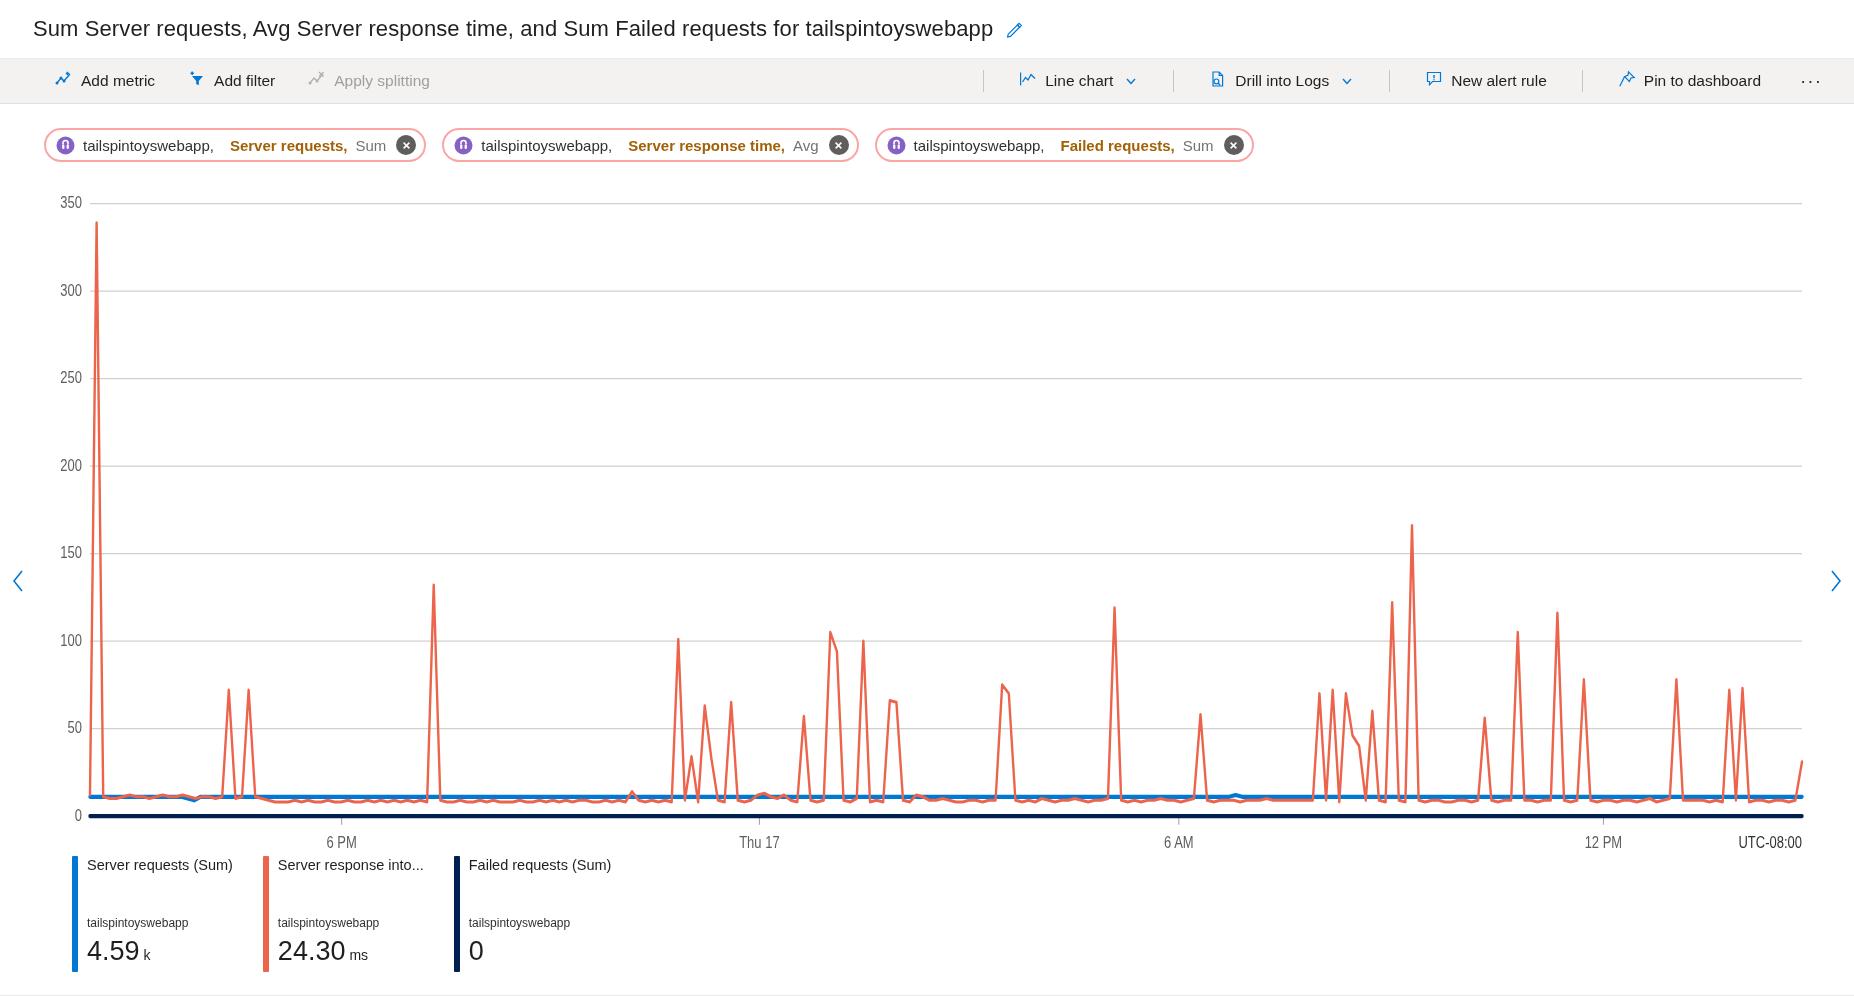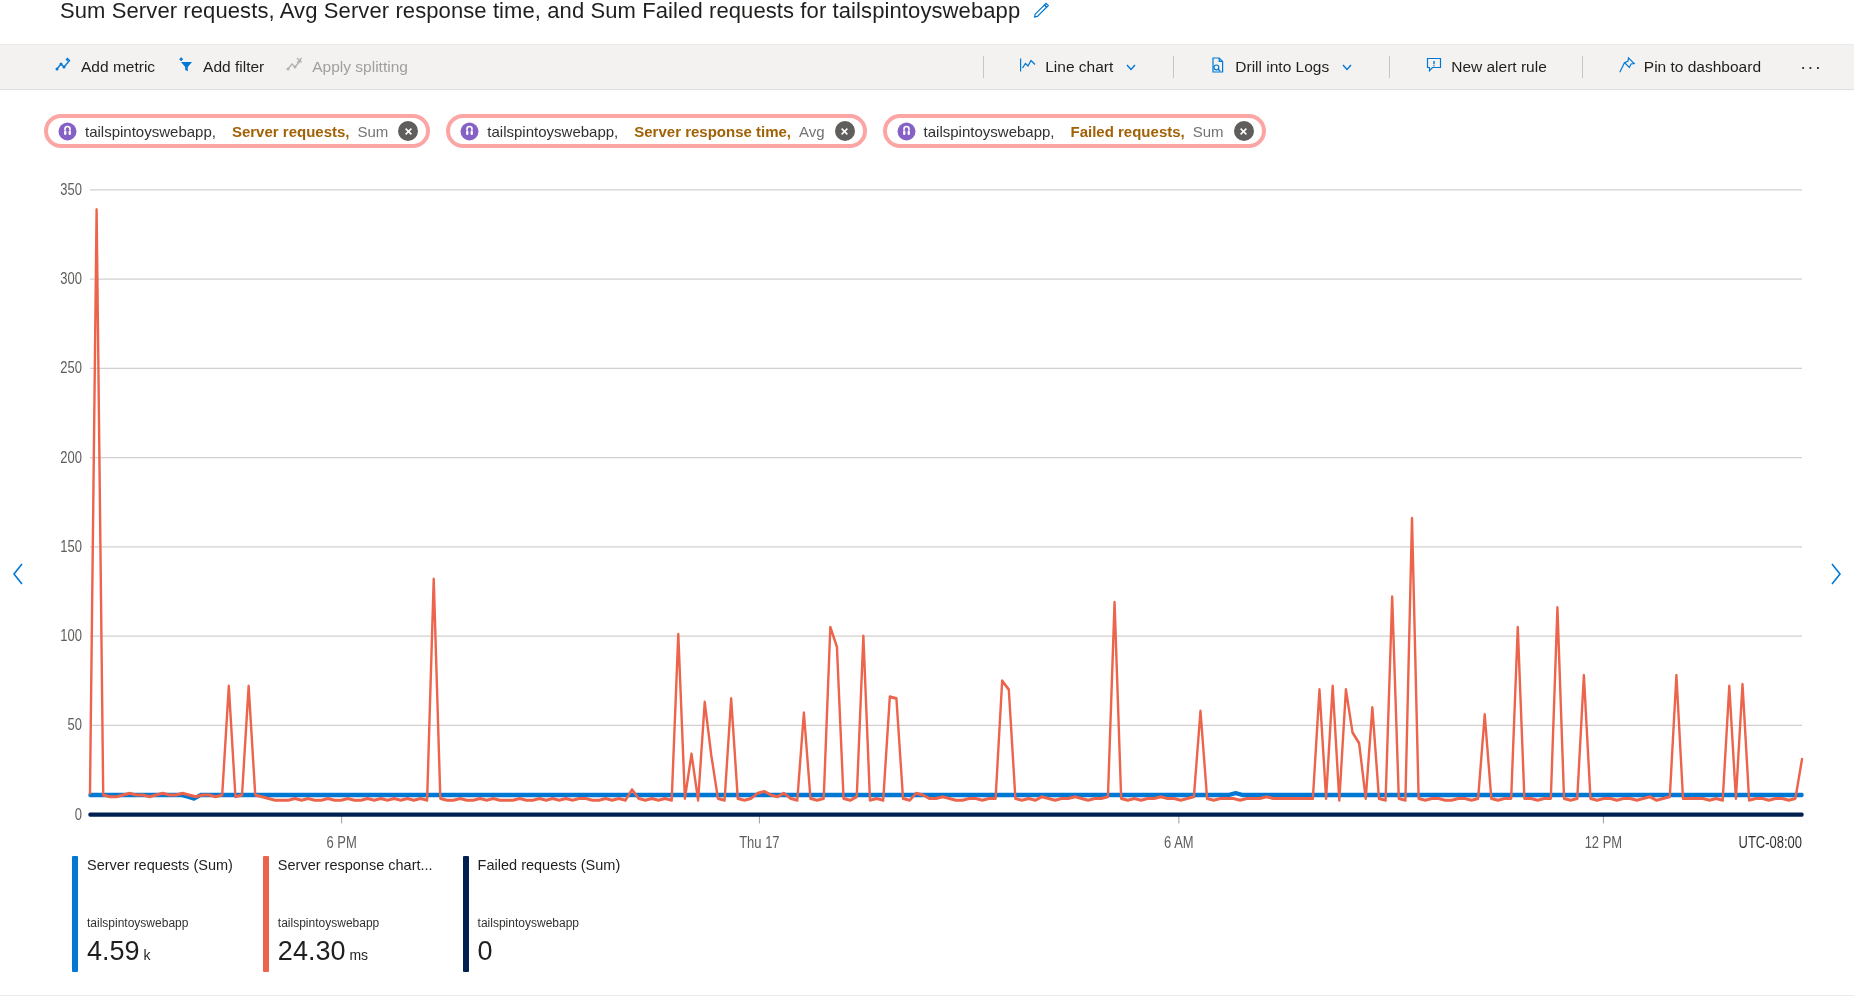--- a/index.html
+++ b/index.html
@@ -14,24 +14,24 @@
   .page {
     position: relative;
     width: 1854px; height: 996px;
     background: #ffffff;
     display: flex;
     flex-direction: column;
   }
 
   
   .title-bar {
-    height: 44px;
-    display: flex;
-    align-items: flex-start;
-    padding-left: 60px;
+    height: 58px;
+    display: flex;
+    align-items: center;
+    padding-left: 33px;
     flex: 0 0 auto;
   }
   .title-text {
     font-size: 22px;
     font-weight: 400;
     color: #201f1e;
     letter-spacing: 0.1px;
     line-height: 1;
   }
   .edit-pencil {
@@ -45,21 +45,21 @@
   .toolbar {
     height: 46px;
     background: #f3f2f1;
     border-top: 1px solid #edebe9;
     border-bottom: 1px solid #e1dfdd;
     display: flex;
     align-items: center;
     padding: 0 22px 0 44px;
     flex: 0 0 auto;
   }
-  .tb-left { display: flex; align-items: flex-start; gap: 0px; }
+  .tb-left { display: flex; align-items: flex-start; gap: 11px; }
   .tb-right { display: flex; align-items: center; margin-left: auto; gap: 18px; }
   .tb-btn {
     display: inline-flex;
     align-items: center;
     gap: 8px;
     height: 32px;
     padding: 0 11px;
     font-size: 15.5px;
     color: #201f1e;
     background: transparent;
@@ -88,21 +88,21 @@
     align-items: center;
     gap: 16px;
     padding: 20px 0 0 44px;
     flex: 0 0 auto;
     height: 62px;
   }
   .chip {
     display: inline-flex;
     align-items: center;
     height: 34px;
-    border: 4px solid #fca5a5;
+    border: 2px solid #fca5a5;
     border-radius: 17px;
     background: #ffffff;
     padding: 0 8px 0 10px;
     font-size: 15px;
     color: #323130;
     cursor: pointer;
     white-space: nowrap;
   }
   .chip-icon {
     width: 19px; height: 19px;
@@ -445,21 +445,21 @@
           <span class="legend-value">
             <span>4.59</span>
             <span class="legend-unit">k</span>
           </span>
         </div>
       </div>
 
       <div class="legend-item">
         <div class="legend-swatch" id="sw1" style="background: rgb(236, 100, 75);"></div>
         <div class="legend-body">
-          <span class="legend-metric">Server response chart...</span>
+          <span class="legend-metric">Server response into...</span>
           <span class="legend-res">tailspintoyswebapp</span>
           <span class="legend-value">
             <span>24.30</span>
             <span class="legend-unit">ms</span>
           </span>
         </div>
       </div>
 
       <div class="legend-item">
         <div class="legend-swatch" id="sw2" style="background: rgb(0, 32, 80);"></div>

